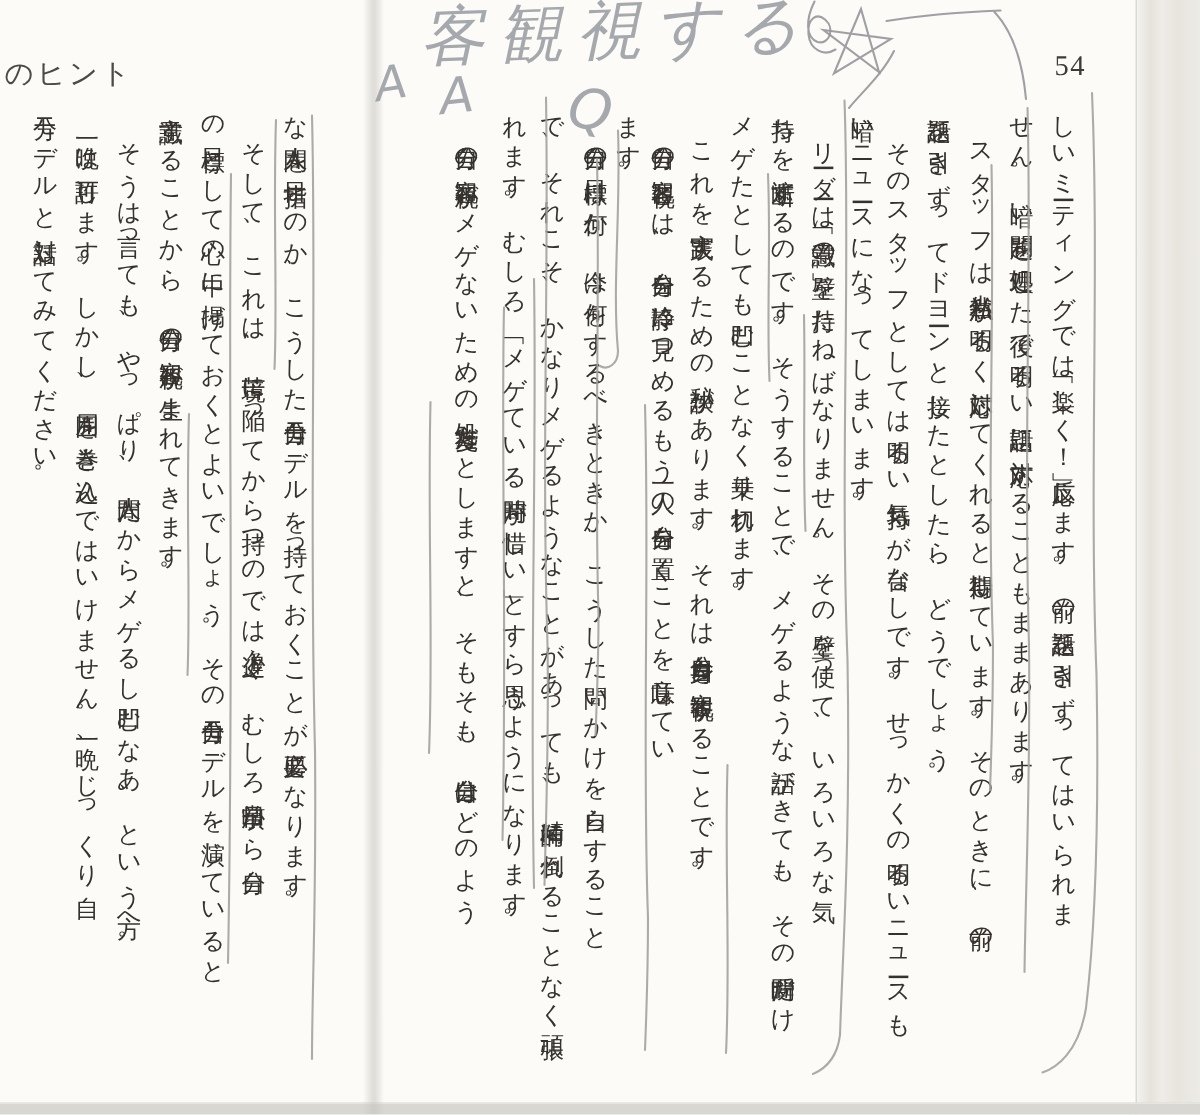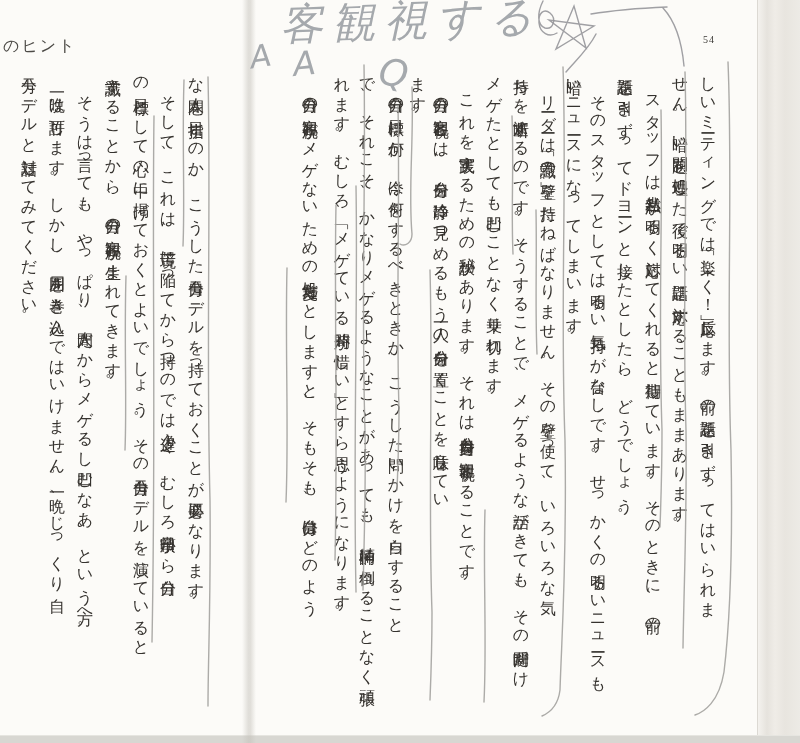--- a/index.html
+++ b/index.html
@@ -16,24 +16,24 @@
   }
   .band-bottom{
     position:absolute;left:0;top:735px;width:800px;height:8px;
     background:#d8d7d2;border-top:1px solid #e6e5e0;
   }
   .gutter-streak{
     position:absolute;top:0;left:242px;width:14px;height:743px;
     background:linear-gradient(90deg,rgba(199,196,189,0) 0%,rgba(197,194,187,.5) 45%,rgba(197,194,187,.5) 60%,rgba(199,196,189,0) 100%);
   }
   .running-head{
-    position:absolute;left:3px;top:36px;font-size:16px;color:#4c4a46;letter-spacing:2px;
+    position:absolute;left:3px;top:36px;font-size:19px;color:#4c4a46;letter-spacing:2px;
   }
   .page-number{
-    position:absolute;left:703px;top:34px;font-size:10px;color:#3d3b38;letter-spacing:1px;
+    position:absolute;left:703px;top:34px;font-size:19px;color:#3d3b38;letter-spacing:1px;
   }
   
   .columns{position:absolute;top:0;left:0;width:800px;height:743px;}
   .col{
     position:absolute;top:66px;height:672px;
     writing-mode:vertical-rl;text-orientation:mixed;
     font-size:16px;letter-spacing:1.5px;line-height:20px;
     color:#35322e;white-space:nowrap;
   }
   .col.indent{top:84px;height:654px;}

